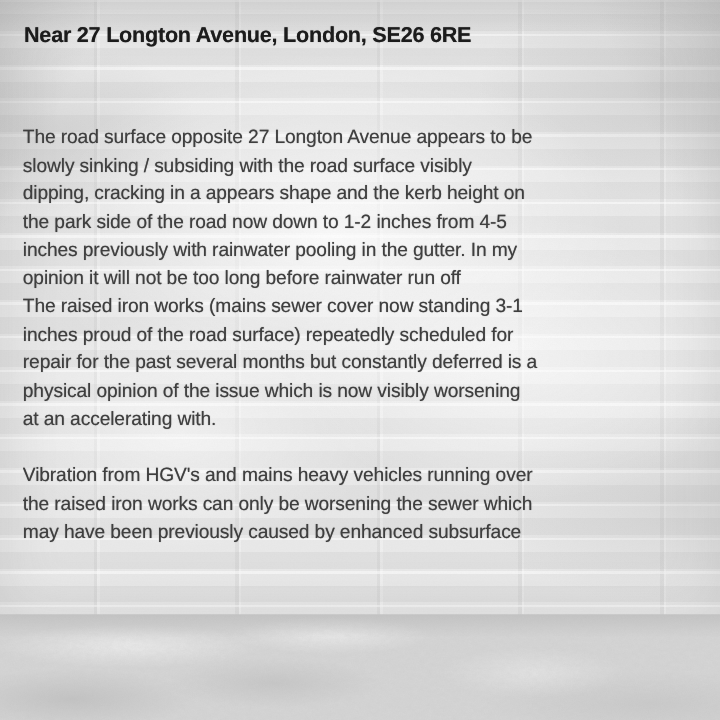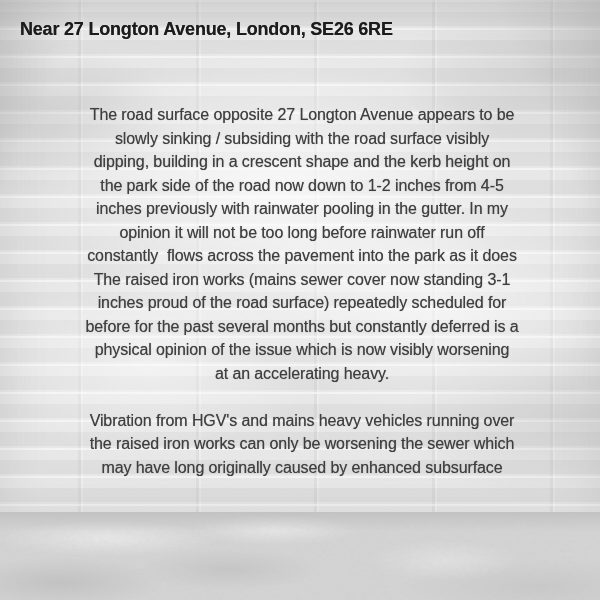--- a/index.html
+++ b/index.html
@@ -54,21 +54,21 @@
       linear-gradient(180deg, rgba(160,160,160,0.35) 0%, rgba(160,160,160,0) 22%),
       radial-gradient(ellipse 160px 26px at 18% 30%, rgba(255,255,255,0.55), rgba(255,255,255,0) 70%),
       radial-gradient(ellipse 120px 22px at 46% 20%, rgba(255,255,255,0.50), rgba(255,255,255,0) 70%),
       radial-gradient(ellipse 110px 30px at 74% 55%, rgba(255,255,255,0.35), rgba(255,255,255,0) 70%),
       radial-gradient(ellipse 150px 36px at 10% 80%, rgba(165,165,165,0.40), rgba(165,165,165,0) 70%),
       radial-gradient(ellipse 130px 30px at 38% 65%, rgba(170,170,170,0.35), rgba(170,170,170,0) 70%),
       radial-gradient(ellipse 200px 40px at 90% 85%, rgba(175,175,175,0.30), rgba(175,175,175,0) 70%);
   }
   .grain{position:absolute;left:0;top:0;pointer-events:none;}
   
-  .text-layer{position:absolute;left:0;top:0;width:488px;height:600px;text-align:center;}
+  .text-layer{position:absolute;left:0;top:0;width:488px;height:600px;}
   .report-title{
     position:absolute;left:20px;top:19px;
     font-size:18px;font-weight:bold;letter-spacing:-0.2px;
     color:var(--title-text);
     white-space:pre;
     text-shadow:0 0 0.6px rgba(28,28,28,0.7);
   }
   .report-body{
     position:absolute;left:19px;top:103px;
     width:566px;height:414px;
@@ -101,30 +101,29 @@
     <rect x="0" y="0" width="600" height="512" filter="url(#grainF)" opacity="0.10"></rect>
     <rect x="0" y="512" width="600" height="88" filter="url(#grainCoarse)" opacity="0.30"></rect>
     <rect x="0" y="512" width="600" height="88" filter="url(#grainF)" opacity="0.18"></rect>
   </svg>
 
   <div class="text-layer">
     <div class="report-title">Near 27 Longton Avenue, London, SE26 6RE</div>
     <div class="report-body">
         <div class="line">The road surface opposite 27 Longton Avenue appears to be</div>
         <div class="line">slowly sinking / subsiding with the road surface visibly</div>
-        <div class="line">dipping, building in a crescent shape and the kerb height on</div>
+        <div class="line">dipping, cracking in a appears shape and the kerb height on</div>
         <div class="line">the park side of the road now down to 1-2 inches from 4-5</div>
         <div class="line">inches previously with rainwater pooling in the gutter. In my</div>
         <div class="line">opinion it will not be too long before rainwater run off</div>
-        <div class="line">constantly  flows across the pavement into the park as it does</div>
         <div class="line">The raised iron works (mains sewer cover now standing 3-1</div>
         <div class="line">inches proud of the road surface) repeatedly scheduled for</div>
-        <div class="line">before for the past several months but constantly deferred is a</div>
+        <div class="line">repair for the past several months but constantly deferred is a</div>
         <div class="line">physical opinion of the issue which is now visibly worsening</div>
-        <div class="line">at an accelerating heavy.</div>
+        <div class="line">at an accelerating with.</div>
         <div class="line">&nbsp;</div>
         <div class="line">Vibration from HGV's and mains heavy vehicles running over</div>
         <div class="line">the raised iron works can only be worsening the sewer which</div>
-        <div class="line">may have long originally caused by enhanced subsurface</div>
+        <div class="line">may have been previously caused by enhanced subsurface</div>
       </div>
   </div>
 
 </div>
 
 </body></html>

